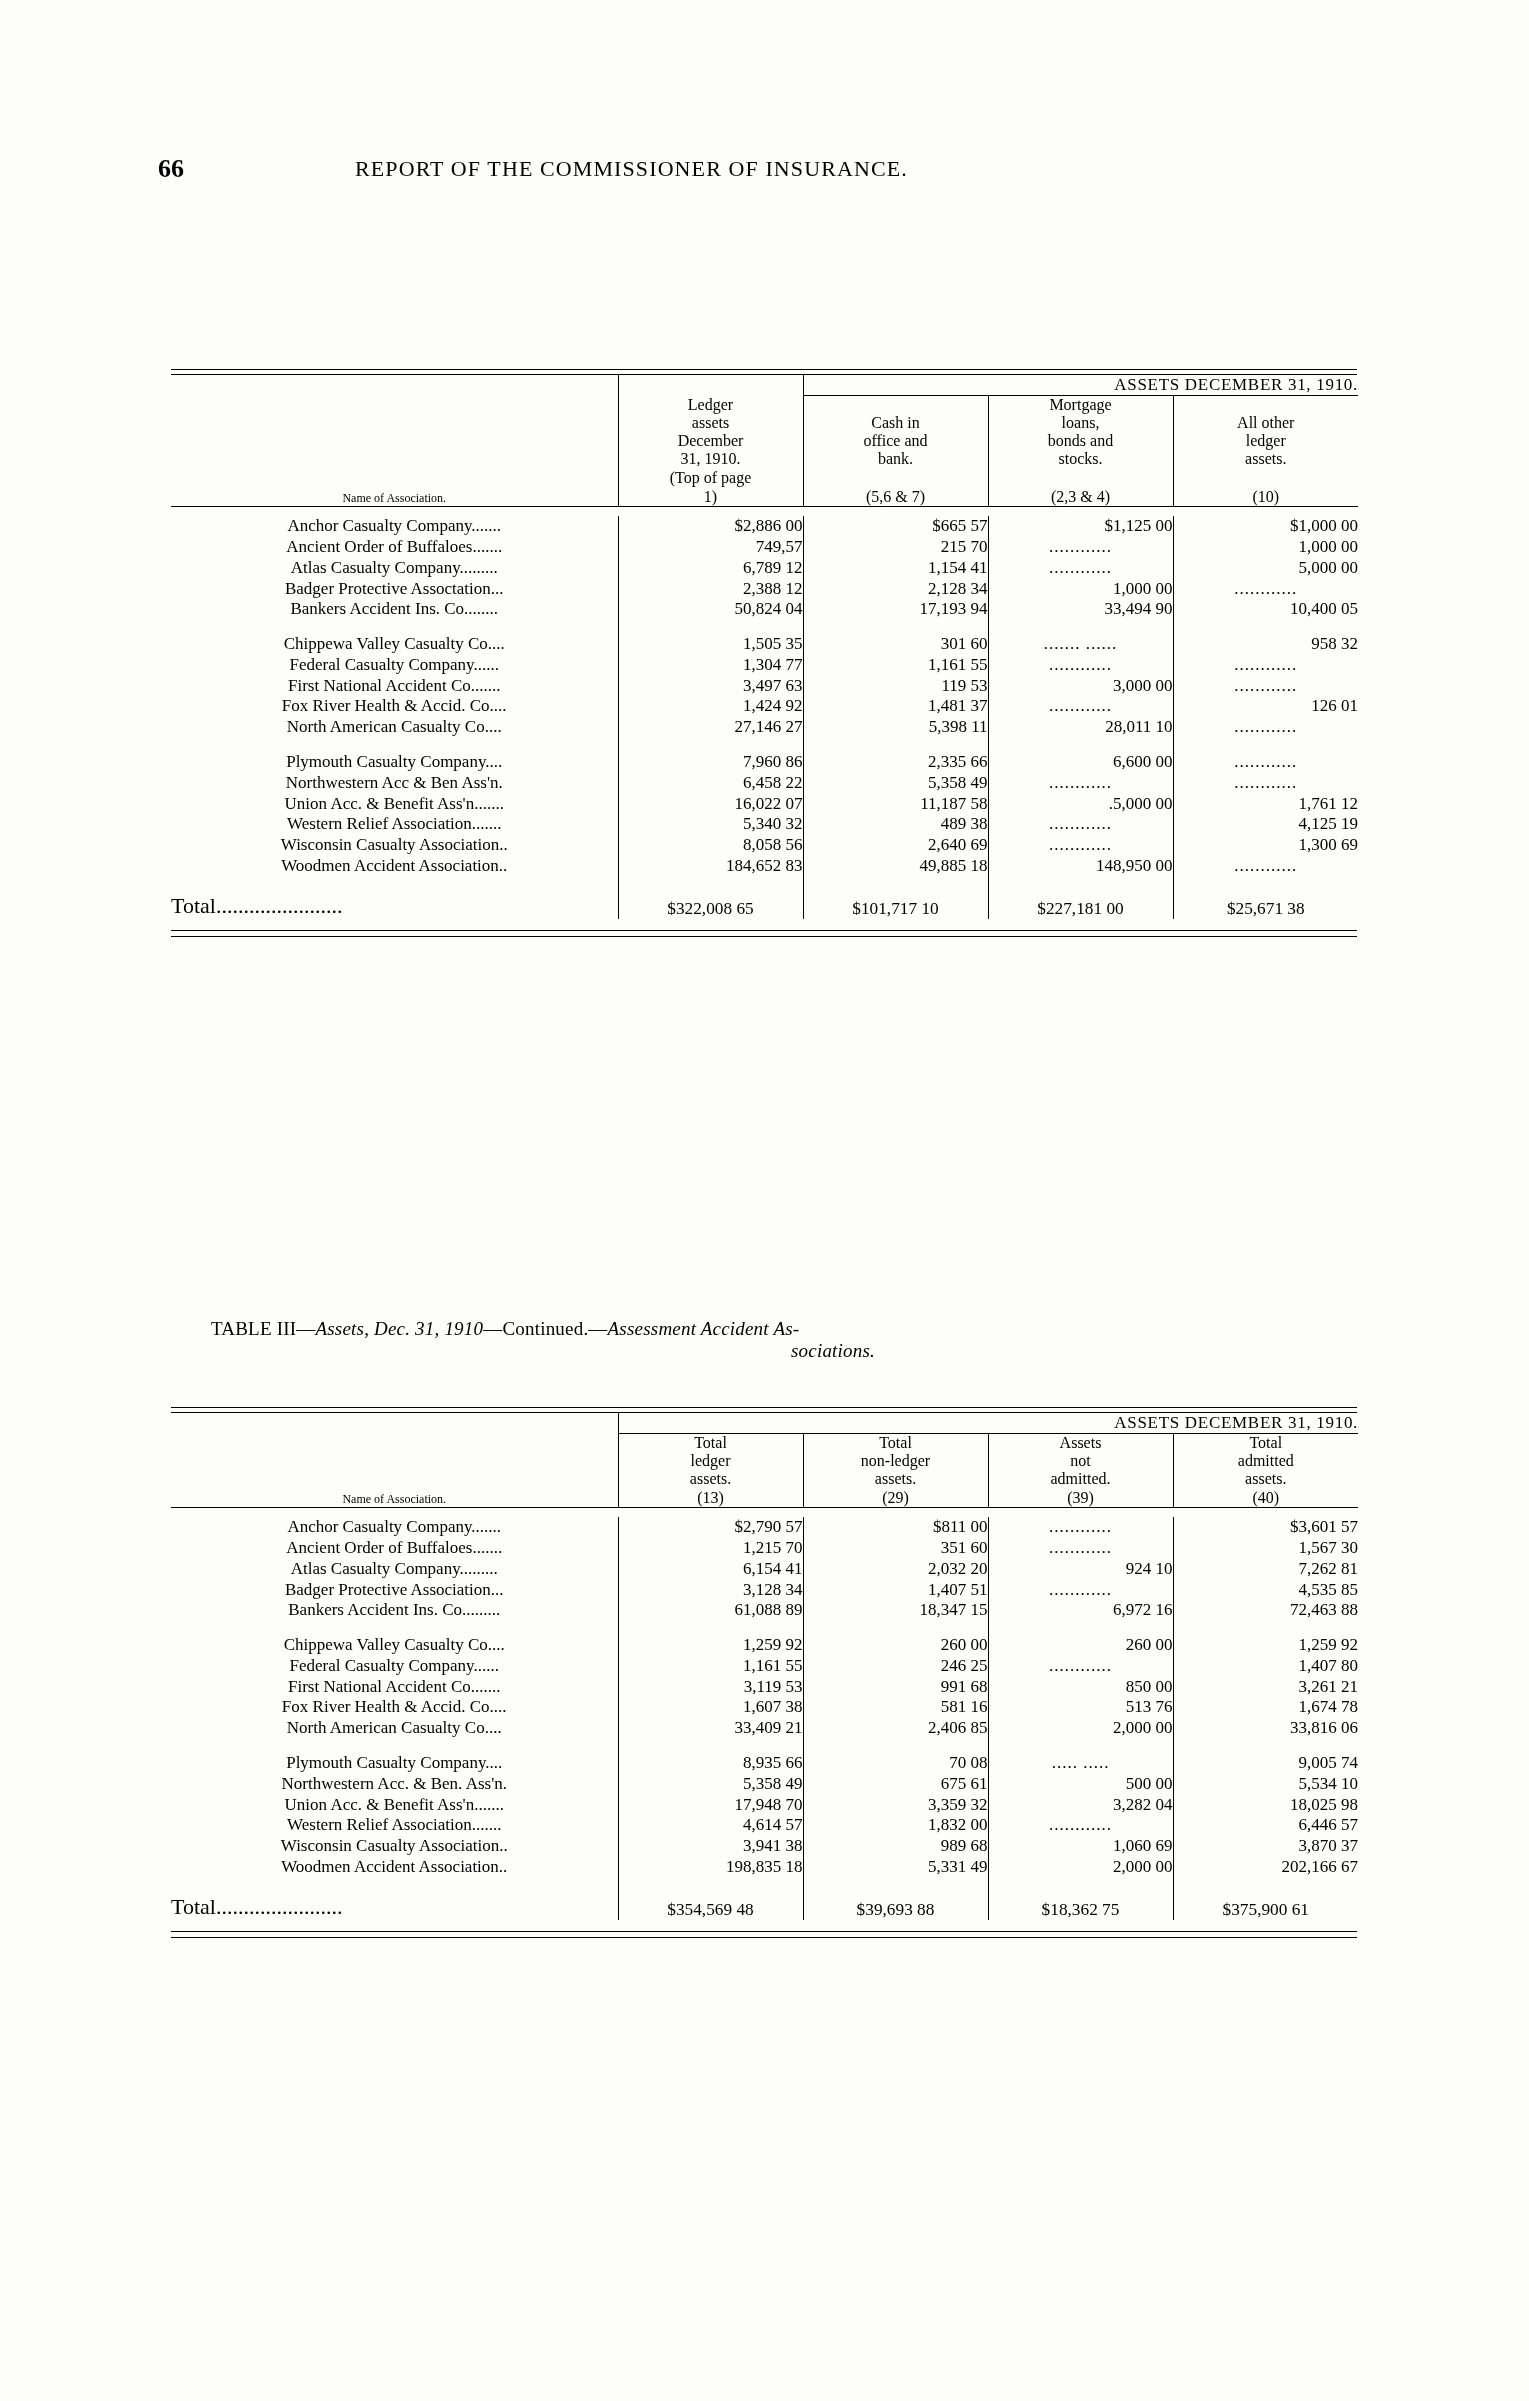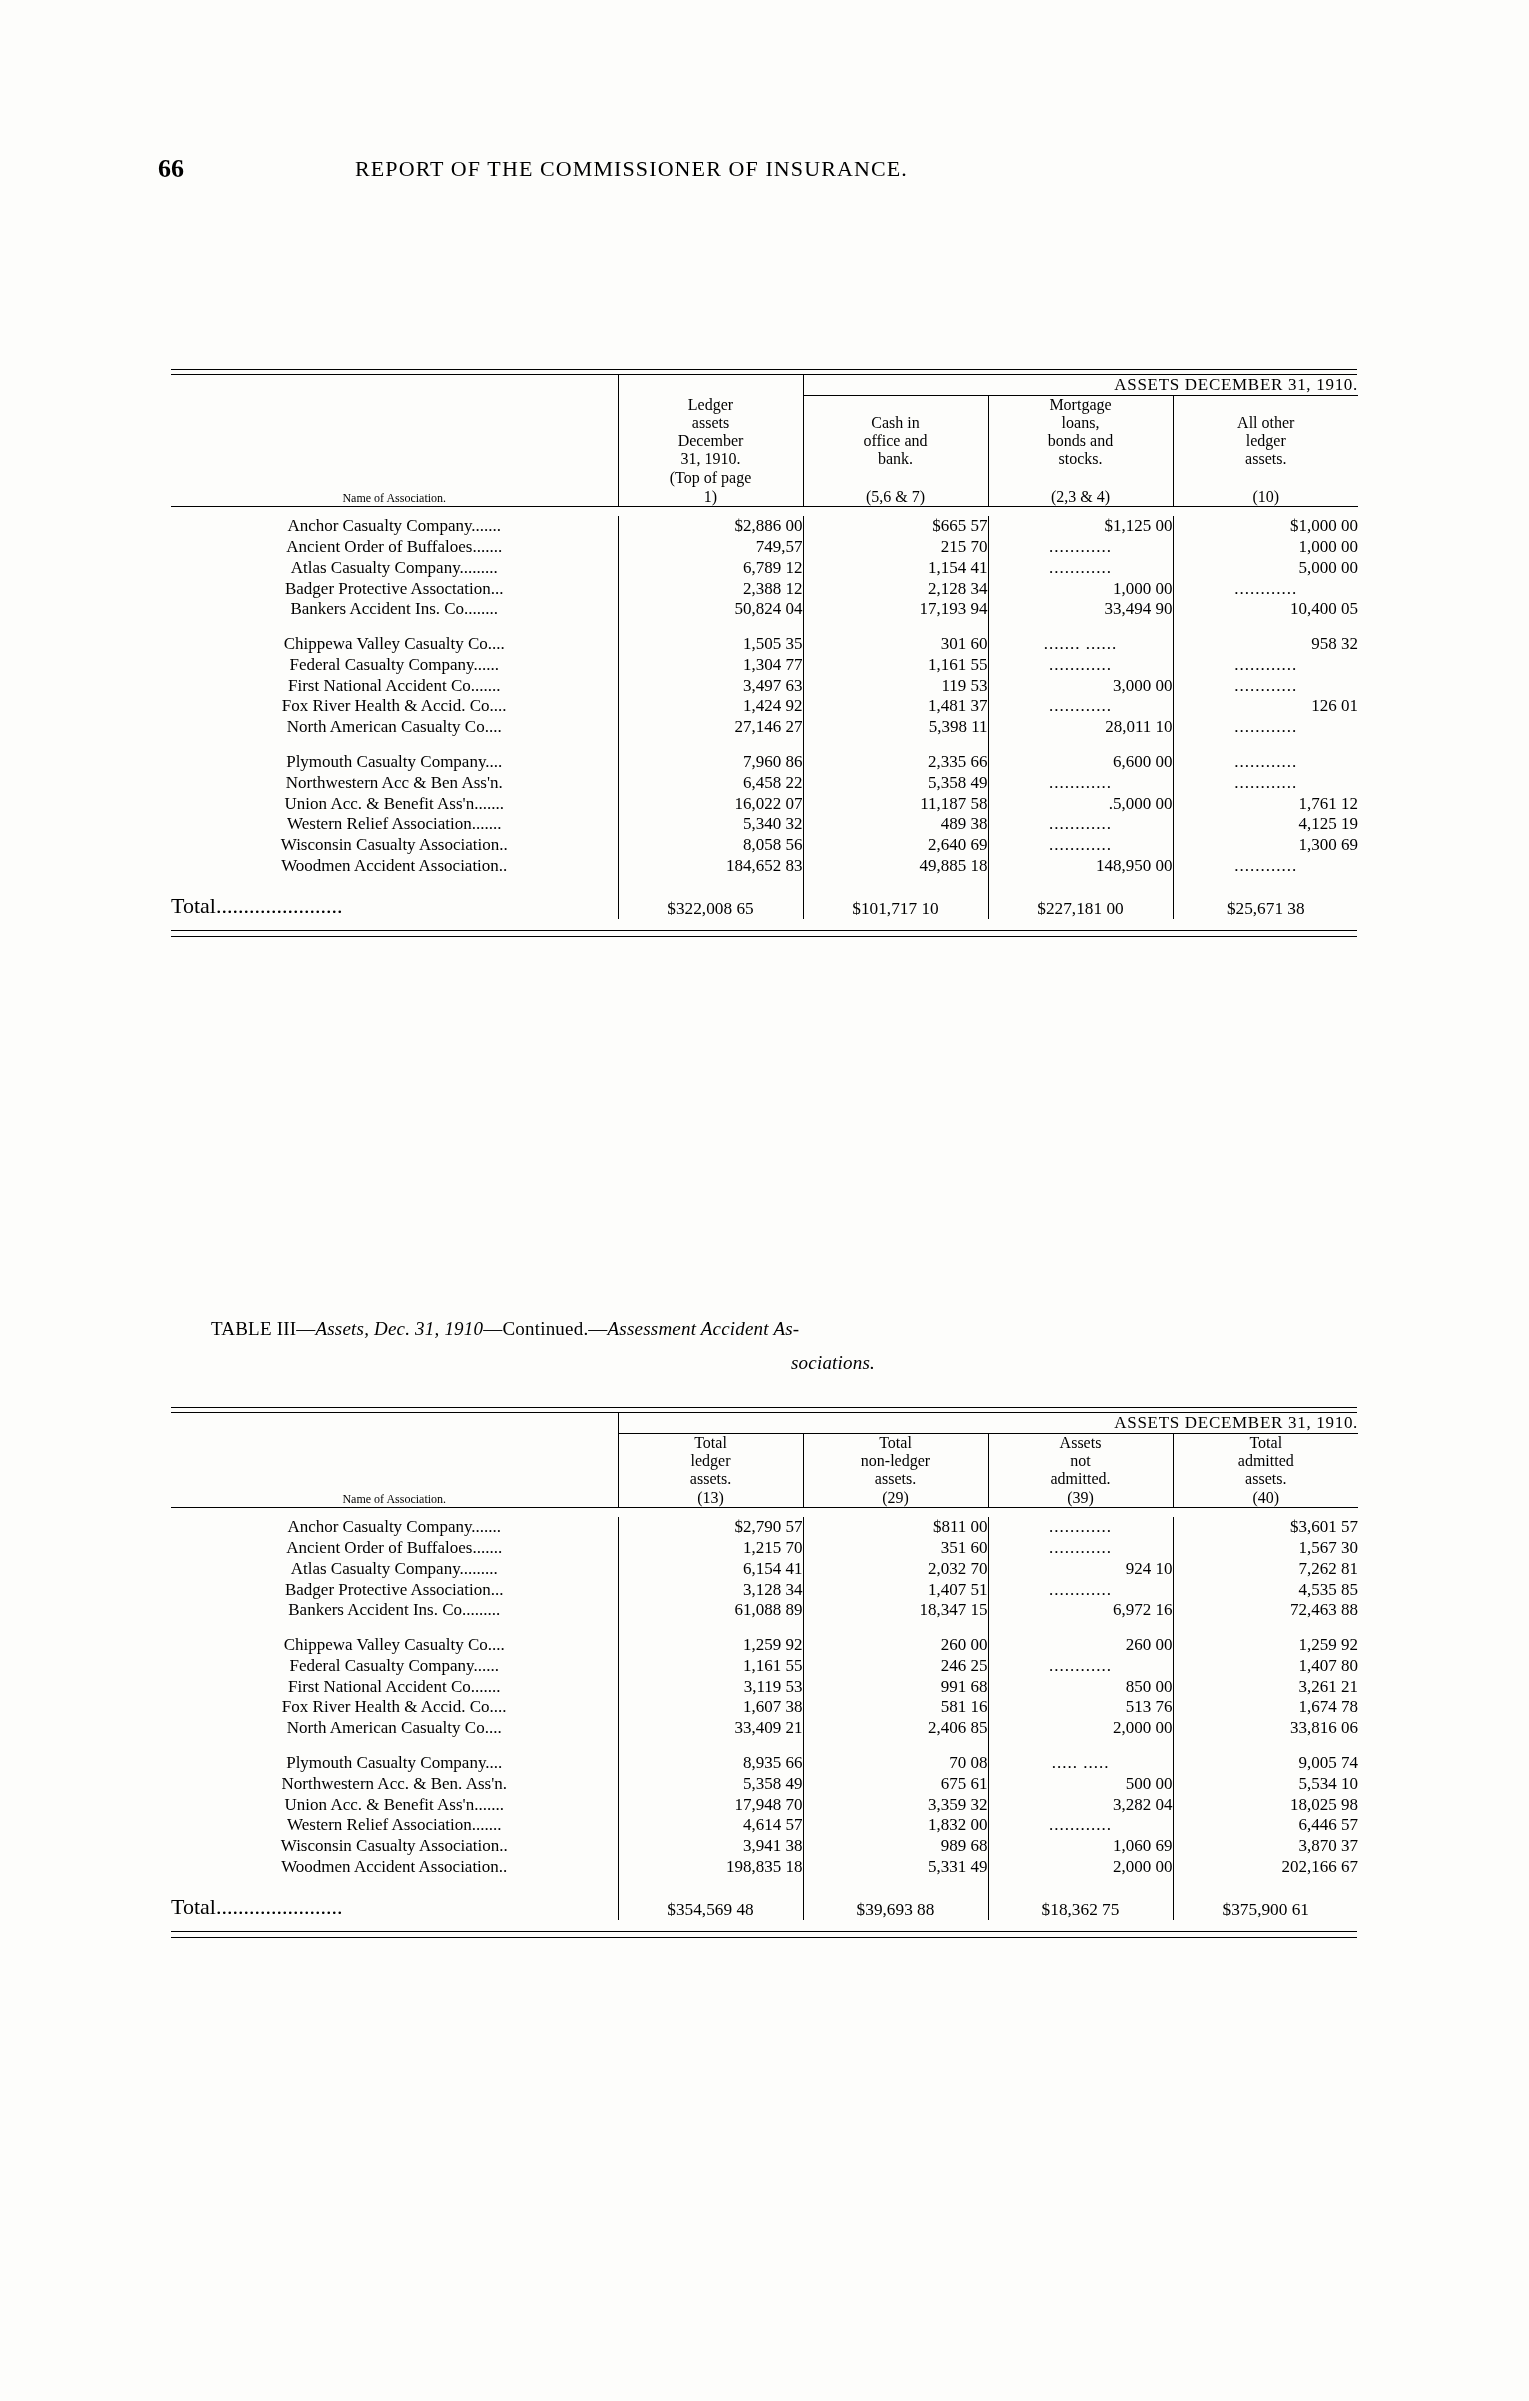--- a/index.html
+++ b/index.html
@@ -51,21 +51,21 @@
     position: absolute;
     width: 1201px;
     left: 211px;
     font-size: 19px;
     font-family: "Liberation Serif", serif;
   }
   .caption .big { font-size: 19px; letter-spacing: 0.2px; }
   .caption .ital { font-style: italic; }
   .cap1 { top: 317px; }
   .cap2 { top: 1318px; text-align: left; }
-  .cap2 .line2 { display:block; text-align: center; margin-left: 43px; margin-top: 12px; }
+  .cap2 .line2 { display:block; text-align: center; margin-left: 43px; }
 
   
   .table-wrap {
     position: absolute;
     left: 171px;
     width: 1186px;
   }
   #table1 { top: 369px; }
   #table2 { top: 1407px; }
 
@@ -430,21 +430,21 @@
       <tr>
         <td class="name vline-r">Ancient Order of Buffaloes.......</td>
         <td class="num vline-r">1,215 70</td>
         <td class="num vline-r">351 60</td>
         <td class="num vline-r dots">............</td>
         <td class="num">1,567 30</td>
       </tr>
       <tr>
         <td class="name vline-r">Atlas Casualty Company.........</td>
         <td class="num vline-r">6,154 41</td>
-        <td class="num vline-r">2,032 70</td>
+        <td class="num vline-r">2,032 20</td>
         <td class="num vline-r">924 10</td>
         <td class="num">7,262 81</td>
       </tr>
       <tr>
         <td class="name vline-r">Badger Protective Association...</td>
         <td class="num vline-r">3,128 34</td>
         <td class="num vline-r">1,407 51</td>
         <td class="num vline-r dots">............</td>
         <td class="num">4,535 85</td>
       </tr>

